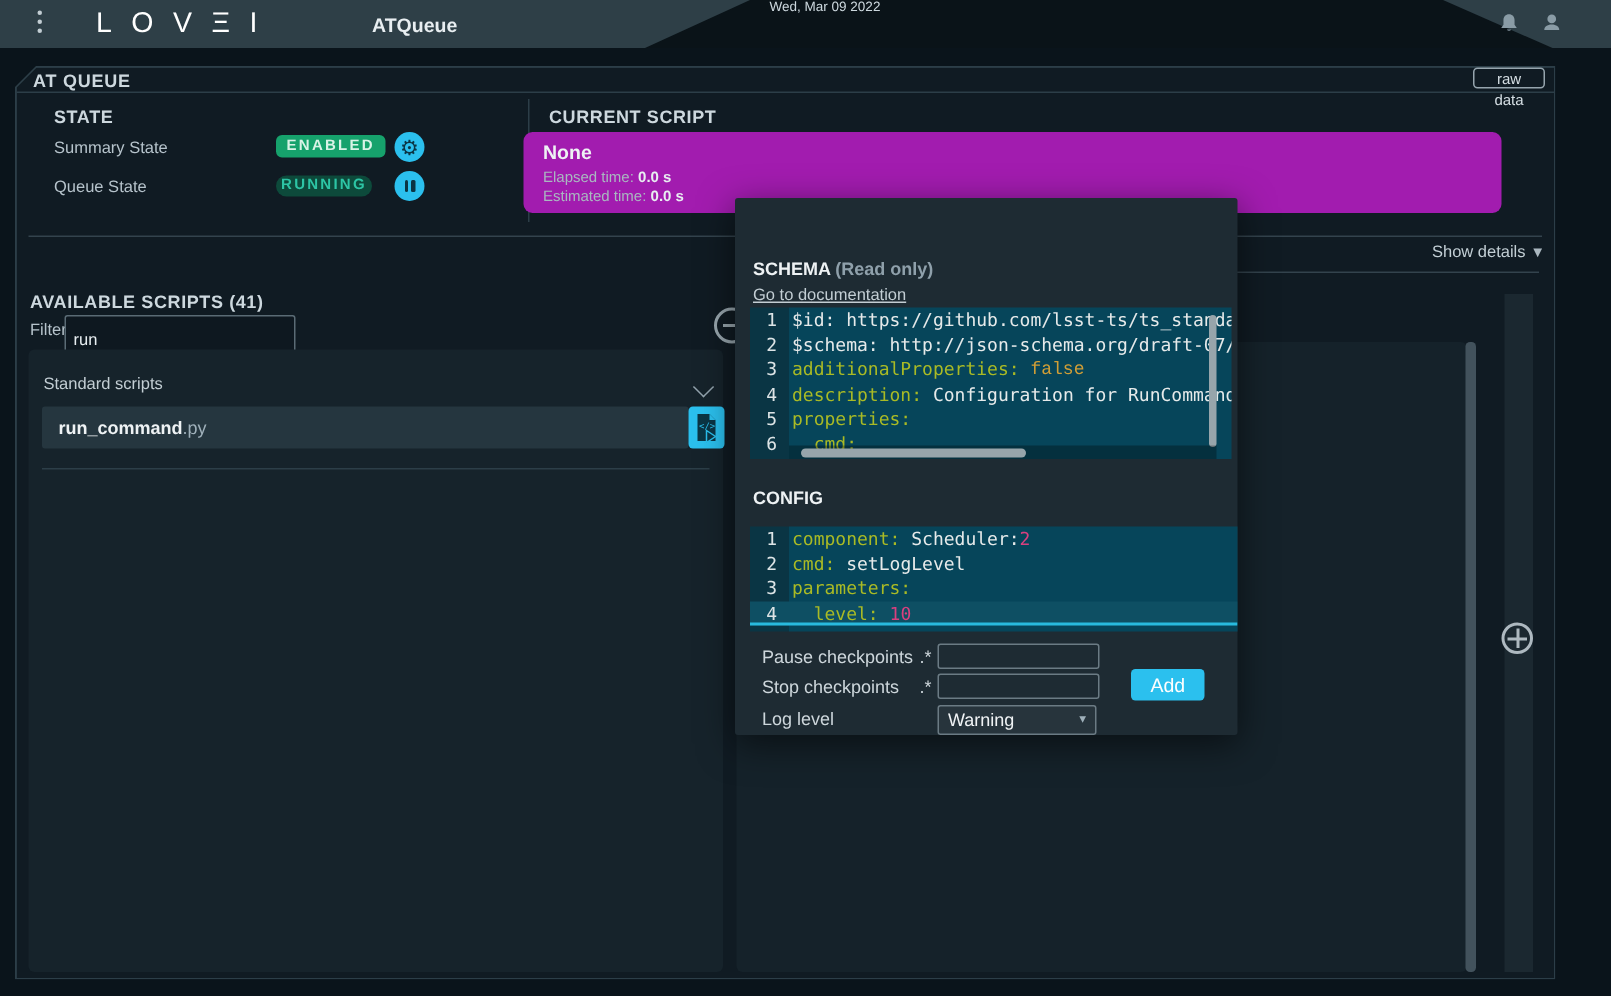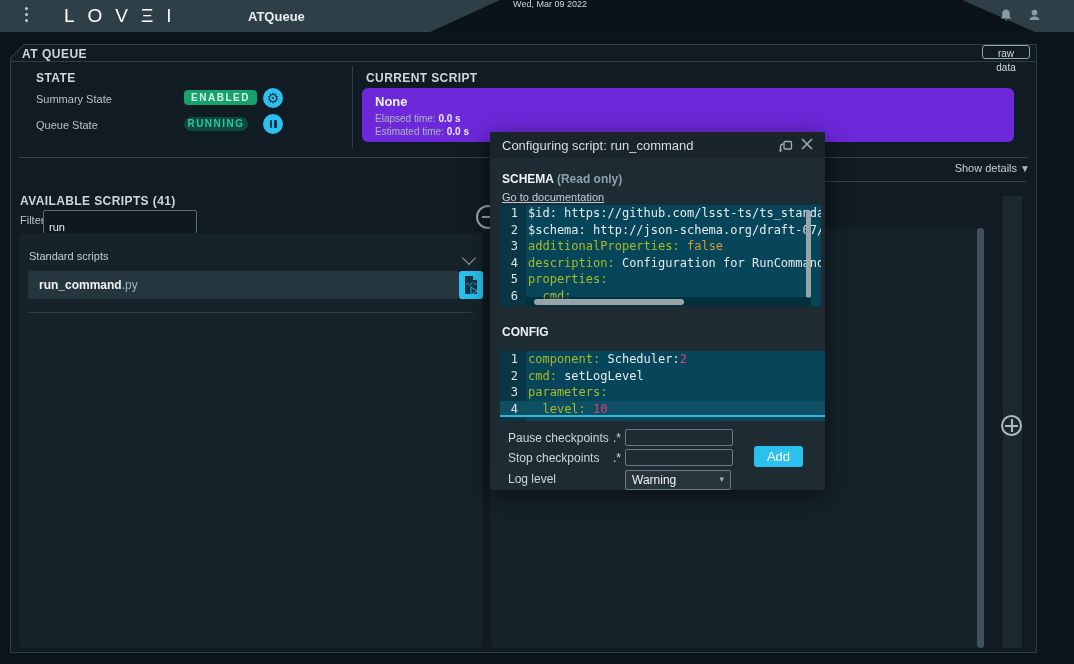--- a/index.html
+++ b/index.html
@@ -28,21 +28,21 @@
   .st-label{position:absolute;font-size:11px;color:#b6c3cb;z-index:2;}
   .badge-enabled{position:absolute;left:184px;top:90px;width:73px;height:15px;background:#16a26c;border-radius:4px;color:#d8f3e6;font-size:10px;font-weight:bold;letter-spacing:1.5px;text-align:center;line-height:15px;z-index:2;}
   .badge-running{position:absolute;left:184px;top:117px;width:64px;height:14px;background:#0d4a3b;border-radius:8px;color:#2dc5a5;font-size:10px;font-weight:bold;letter-spacing:1.5px;text-align:center;line-height:14px;z-index:2;}
   .circ-btn{position:absolute;left:263px;width:20px;height:20px;border-radius:50%;background:#2bc0ee;z-index:2;cursor:pointer;display:flex;align-items:center;justify-content:center;}
   .gear-glyph{font-size:14px;color:#0b3544;line-height:20px;}
   .pause-bars{display:flex;gap:2px;}
   .pause-bars i{display:block;width:2.5px;height:8px;background:#0b3544;border-radius:1px;}
   .vdiv{position:absolute;left:352px;top:66px;width:1px;height:82px;background:#2c3e48;z-index:2;}
   
   .cs-h{position:absolute;left:366px;top:71px;z-index:2;}
-  .cs-box{position:absolute;left:362px;top:88px;width:652px;height:54px;background:#6d28d9;border-radius:6px;z-index:2;text-decoration:underline;}
+  .cs-box{position:absolute;left:349px;top:88px;width:652px;height:54px;background:#a21caf;border-radius:6px;z-index:2;text-decoration:underline;}
   .cs-none{position:absolute;left:13px;top:6px;font-size:13px;font-weight:bold;color:#eef2f4;}
   .cs-row{position:absolute;left:13px;font-size:10px;color:#a9b8c0;}
   .cs-row b{color:#e8eef1;}
   .divider-a{position:absolute;left:19px;top:157px;width:1009px;height:1px;background:#33434d;z-index:2;}
   .show-details{position:absolute;left:900px;top:162px;width:130px;text-align:right;font-size:11px;color:#c3cfd5;z-index:2;cursor:pointer;}
   .show-details .tri{font-size:10px;color:#aab7bf;}
   .divider-b{position:absolute;left:490px;top:181px;width:536px;height:1px;background:#33434d;z-index:2;}
   
   .avail-h{position:absolute;left:20px;top:194px;z-index:2;}
   .filter-lbl{position:absolute;left:20px;top:214px;font-size:11px;color:#b6c3cb;z-index:2;}
@@ -74,21 +74,21 @@
   .schema-h .ro{color:#8fa0ab;}
   .doc-link{position:absolute;left:12px;top:59px;font-size:11px;color:#c3ced4;text-decoration:underline;cursor:pointer;}
   .editor{position:absolute;font-family:"DejaVu Sans Mono",monospace;font-size:12px;line-height:16.5px;overflow:hidden;background:linear-gradient(90deg,#0a3544 0,#0a3544 26px,#06455a 26px);}
   .ed-schema{left:10px;top:73px;width:321px;height:101px;}
   .ed-config{left:10px;top:219px;width:325px;height:70px;}
   .code-line{display:flex;height:16.5px;white-space:pre;}
   .code-line.active{background:#0e4f63;box-shadow:inset 0 -2px 0 #28bade;}
   .gutter-num{display:inline-block;width:18px;min-width:18px;text-align:right;color:#dde4e6;margin-right:10px;}
   .tok-p{color:#e6eaea;}
   .tok-k{color:#a9ba25;}
-  .tok-b{color:#d09e36;}
+  .tok-b{color:#d09e36;font-family:Liberation Mono, monospace;}
   .tok-n{color:#d9407f;}
   .vscroll{position:absolute;right:1px;top:3px;width:5px;height:88px;background:#97a5ab;border-radius:3px;z-index:2;cursor:pointer;}
   .hscroll-track{position:absolute;left:26px;right:0;bottom:0;height:9px;background:rgba(0,0,0,.30);z-index:2;}
   .hscroll{position:absolute;left:8px;bottom:1.5px;width:150px;height:6px;background:#97a5ab;border-radius:3px;z-index:3;cursor:pointer;}
   .config-h{position:absolute;left:12px;top:193px;font-size:12px;font-weight:bold;color:#eef2f4;}
   
   .form-row{position:absolute;left:18px;width:240px;height:17px;}
   .form-row .lblwrap{position:absolute;left:0;top:2px;width:113px;display:flex;justify-content:space-between;font-size:12px;color:#cdd6db;}
   .form-input{position:absolute;left:117px;top:0;width:98px;height:15px;background:transparent;border:1px solid #6b7b84;border-radius:2px;color:#e8eef1;font-size:11px;padding:0 4px;font-family:"Liberation Sans",sans-serif;}
   .form-select{position:absolute;left:117px;top:0;width:104px;height:18px;background:#27343c;border:1px solid #6b7b84;border-radius:2px;cursor:pointer;}
@@ -192,35 +192,20 @@
     <div class="grp-div"></div>
   </div>
 
   <div class="queue-panel"></div>
   <div class="scroll-track"></div>
   <div class="right-strip"></div>
   <div class="plus-circle"></div>
   <div class="minus-circle"></div>
 
   <div class="modal">
-    <div class="modal-titlebar">
-      <div class="modal-title">Configuring script: run_command</div>
-      <div class="mico" style="left:289px;top:7px;">
-        <svg width="14" height="13" viewBox="0 0 14 13">
-            <rect x="5" y="1.5" width="7.5" height="7.5" rx="1" fill="none" stroke="#9fb0ba" stroke-width="1.3"></rect>
-            <path d="M1.5 12V7a3 3 0 0 1 3-3" fill="none" stroke="#9fb0ba" stroke-width="1.3"></path>
-            <path d="M0 9.5l1.5 2.8L3 9.5z" fill="#9fb0ba"></path>
-          </svg>
-      </div>
-      <div class="mico" style="left:310px;top:5px;">
-        <svg width="14" height="14" viewBox="0 0 14 14">
-            <path d="M2 2l10 10M12 2L2 12" stroke="#9fb0ba" stroke-width="1.5"></path>
-          </svg>
-      </div>
-    </div>
 
     <div class="schema-h">
       <span>SCHEMA</span> <span class="ro">(Read only)</span>
     </div>
     <div class="doc-link">Go to documentation</div>
 
     <div class="editor ed-schema">
         <div class="code-line"><span class="gutter-num">1</span><span class="tok-p">$id: https://github.com/lsst-ts/ts_standa</span></div>
         <div class="code-line"><span class="gutter-num">2</span><span class="tok-p">$schema: http://json-schema.org/draft-07/</span></div>
         <div class="code-line"><span class="gutter-num">3</span><span class="tok-k">additionalProperties:</span><span class="tok-p"> </span><span class="tok-b">false</span></div>

